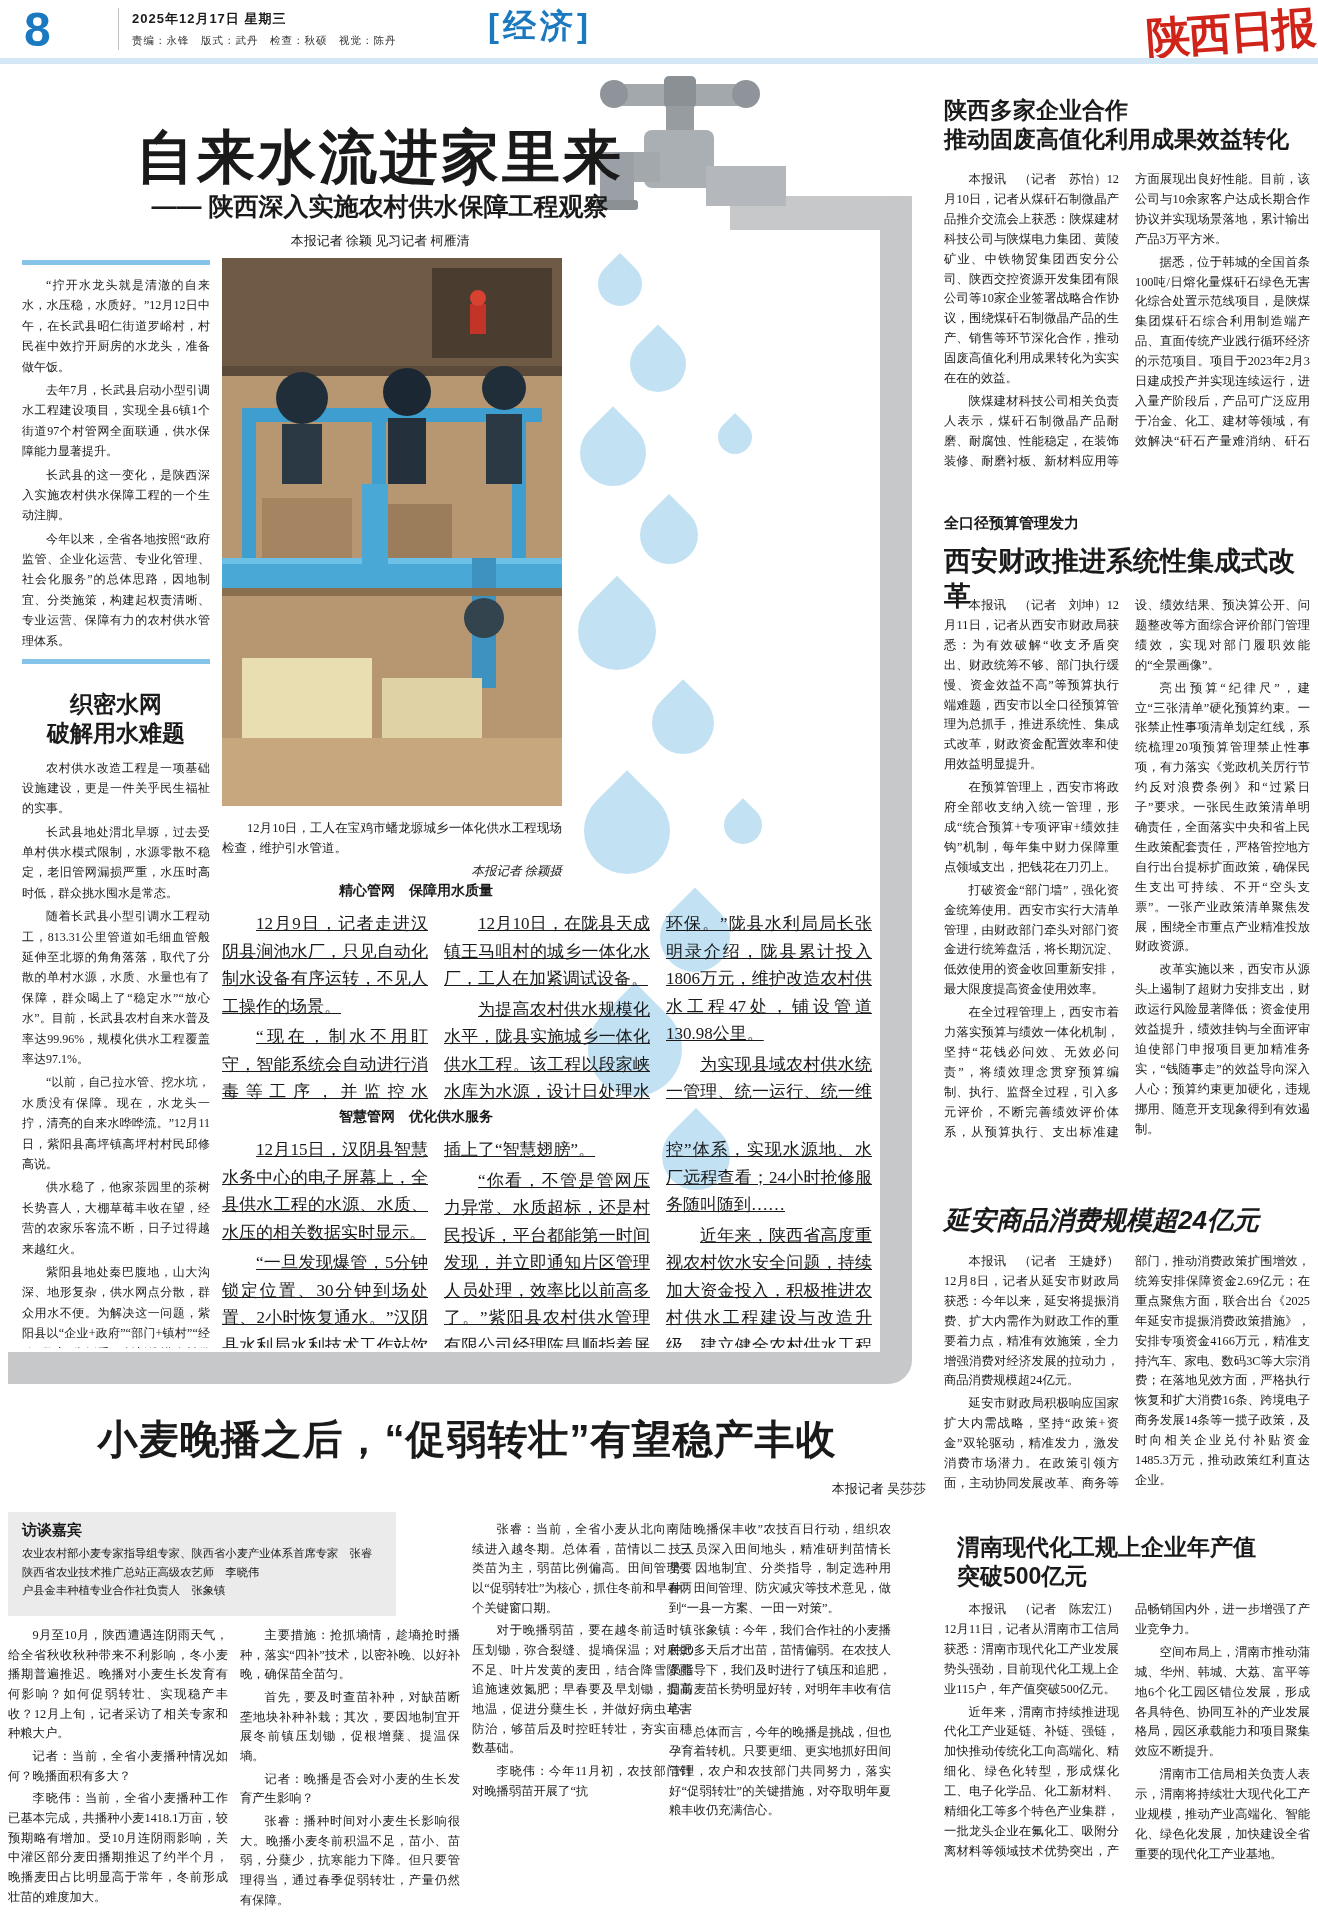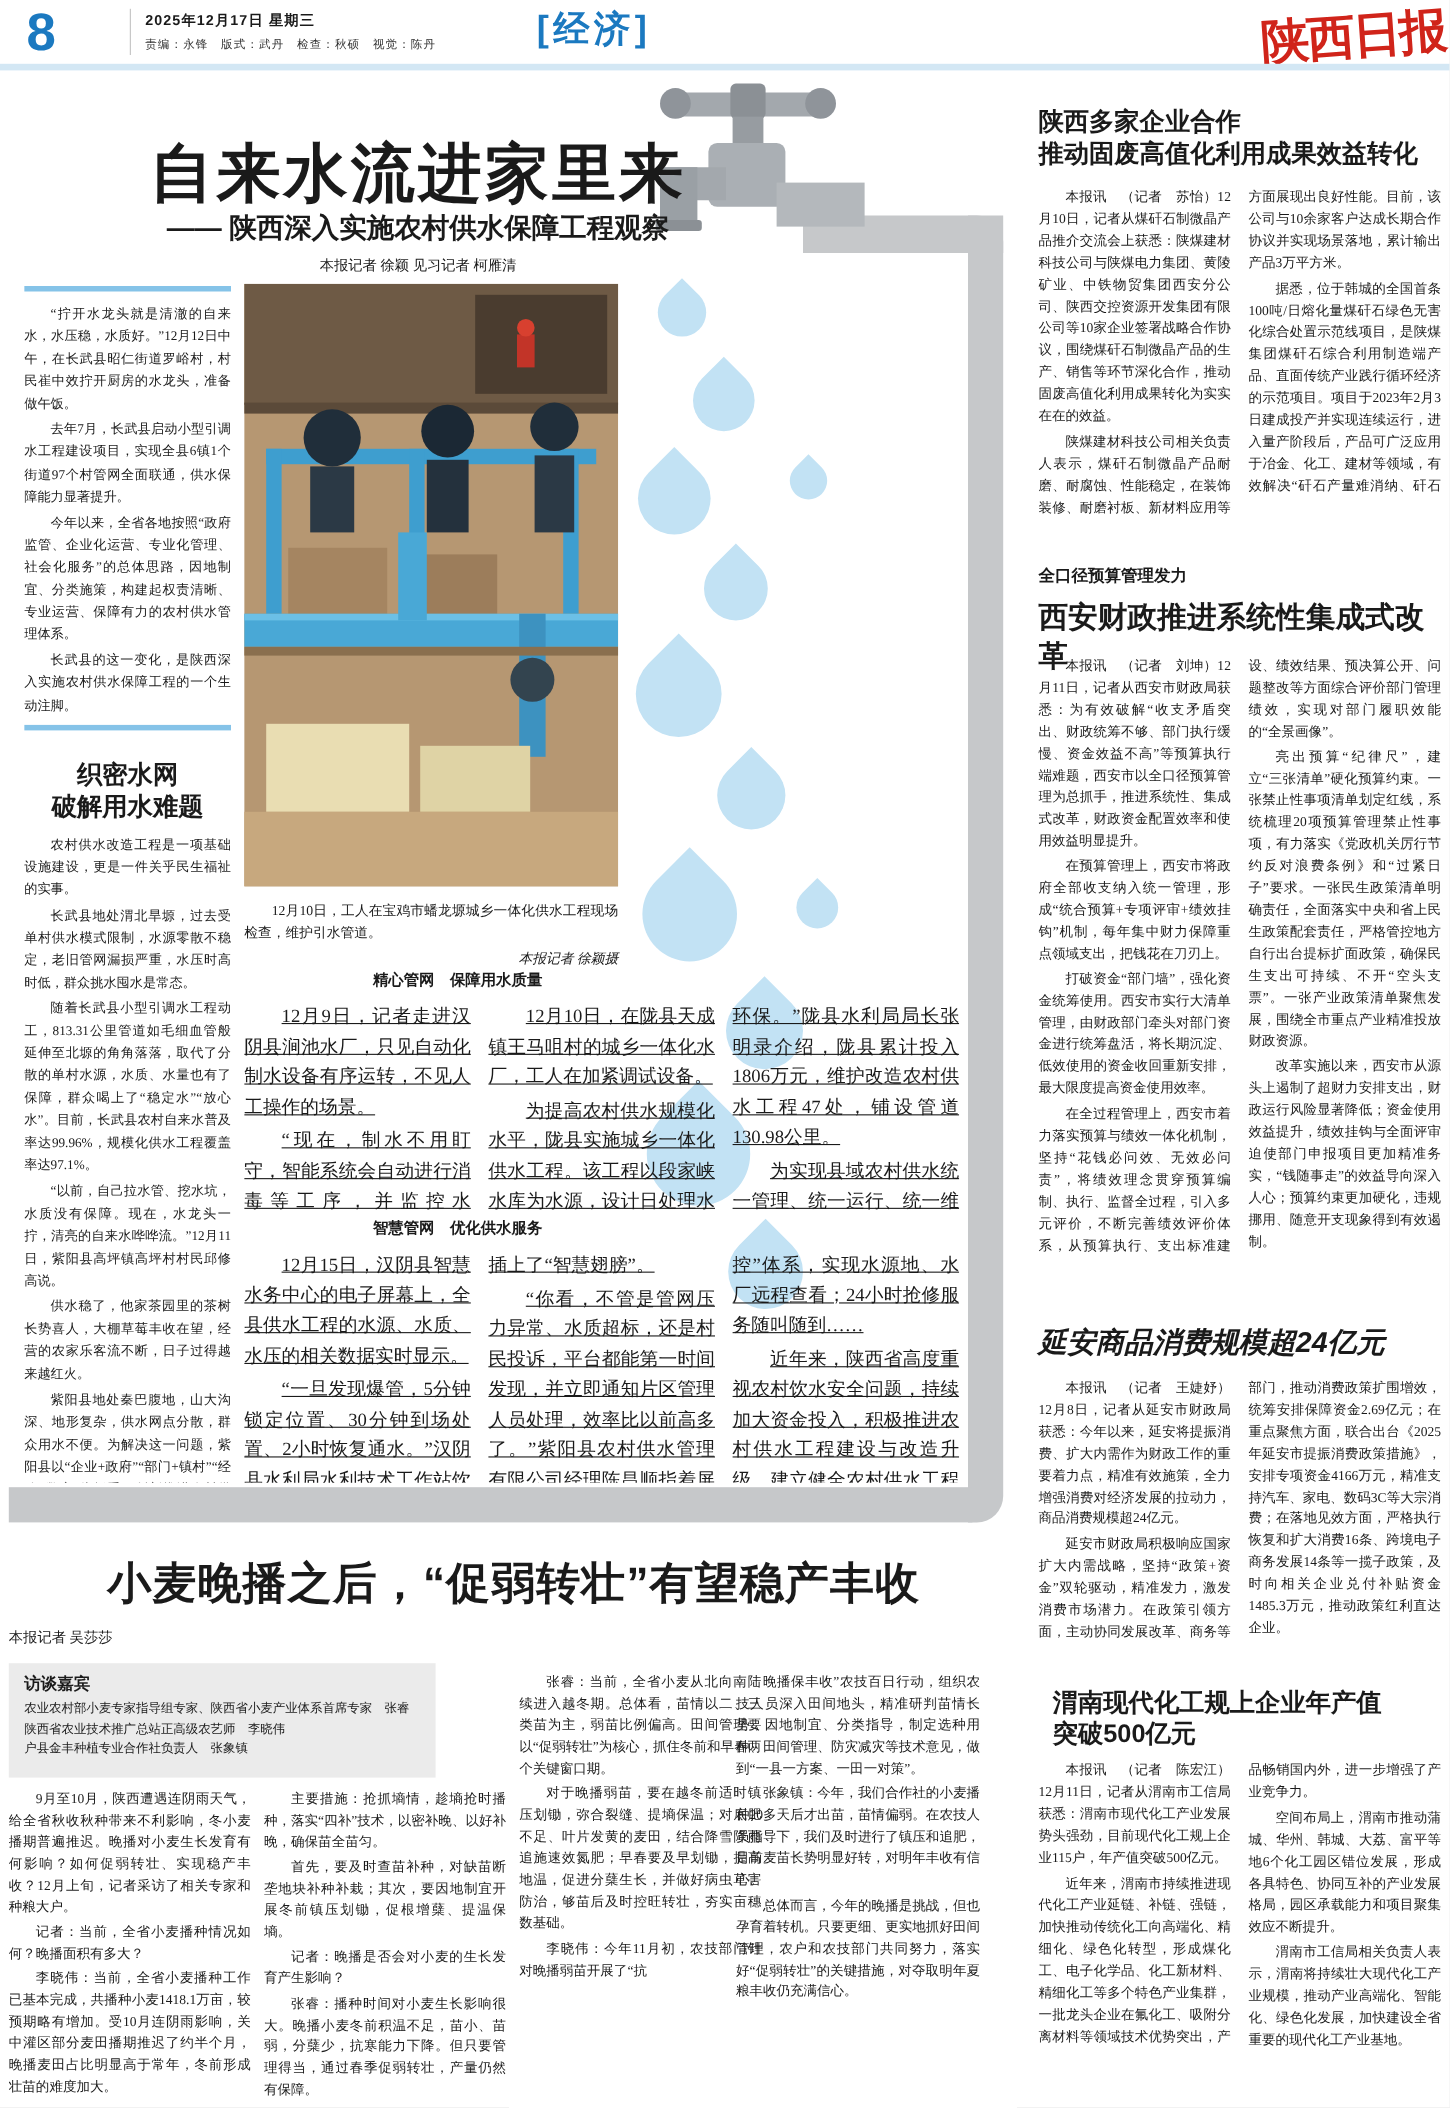--- a/index.html
+++ b/index.html
@@ -48,21 +48,21 @@
   .a1h{top:96px;font-size:23px;}
   .a1b{top:170px;height:312px;}
   .a2h{top:544px;font-size:27px;}
   .a2b{top:596px;height:560px;}
   .a3h{top:1204px;font-size:26px;font-style:italic;}
   .a3b{top:1252px;height:250px;}
   .a4h{top:1520px;font-size:23px;}
   .a4b{top:1600px;height:316px;}
   
   .w-headline{left:8px;top:1412px;width:918px;text-align:center;font-size:40px;font-weight:900;letter-spacing:1px;}
-  .w-byline{left:8px;top:1480px;width:918px;text-align:left;font-size:13px;}
+  .w-byline{left:8px;top:1480px;width:918px;text-align:right;font-size:13px;}
   .guestbox{left:8px;top:1512px;width:388px;height:104px;background:#ebebeb;box-sizing:border-box;padding:9px 14px;}
   .guestbox .gb-label{font-size:15px;font-weight:900;margin-bottom:4px;}
   .guestbox .gb-line{font-size:11.3px;line-height:1.65;}
   .wcol{overflow:hidden;font-size:12.3px;line-height:1.6;}
   .wc1{left:8px;top:1626px;width:220px;height:288px;}
   .wc2{left:240px;top:1626px;width:220px;height:288px;}
   .wc3{left:472px;top:1520px;width:220px;height:394px;}
   .wc4{left:669px;top:1520px;width:222px;height:394px;}
 </style>
 </head>
@@ -107,22 +107,22 @@
 
   <h1 class="abs m-headline sans">自来水流进家里来</h1>
   <div class="abs m-subhead sans">—— 陕西深入实施农村供水保障工程观察</div>
   <div class="abs m-byline">本报记者 徐颖 见习记者 柯雁清</div>
 
   <div class="abs sidebar">
     <div class="bluebar"></div>
     <div>
         <p class="p">“拧开水龙头就是清澈的自来水，水压稳，水质好。”12月12日中午，在长武县昭仁街道罗峪村，村民崔中效拧开厨房的水龙头，准备做午饭。</p>
         <p class="p">去年7月，长武县启动小型引调水工程建设项目，实现全县6镇1个街道97个村管网全面联通，供水保障能力显著提升。</p>
+        <p class="p">长武县的这一变化，是陕西深入实施农村供水保障工程的一个生动注脚。</p>
         <p class="p">今年以来，全省各地按照“政府监管、企业化运营、专业化管理、社会化服务”的总体思路，因地制宜、分类施策，构建起权责清晰、专业运营、保障有力的农村供水管理体系。</p>
-        <p class="p">长武县的这一变化，是陕西深入实施农村供水保障工程的一个生动注脚。</p>
       </div>
     <div class="bluebar2"></div>
     <div class="sb-title sans">
       <div>织密水网</div>
       <div>破解用水难题</div>
     </div>
     <div>
         <p class="p">农村供水改造工程是一项基础设施建设，更是一件关乎民生福祉的实事。</p>
         <p class="p">长武县地处渭北旱塬，过去受单村供水模式限制，水源零散不稳定，老旧管网漏损严重，水压时高时低，群众挑水囤水是常态。</p>
         <p class="p">随着长武县小型引调水工程动工，813.31公里管道如毛细血管般延伸至北塬的角角落落，取代了分散的单村水源，水质、水量也有了保障，群众喝上了“稳定水”“放心水”。目前，长武县农村自来水普及率达99.96%，规模化供水工程覆盖率达97.1%。</p>

